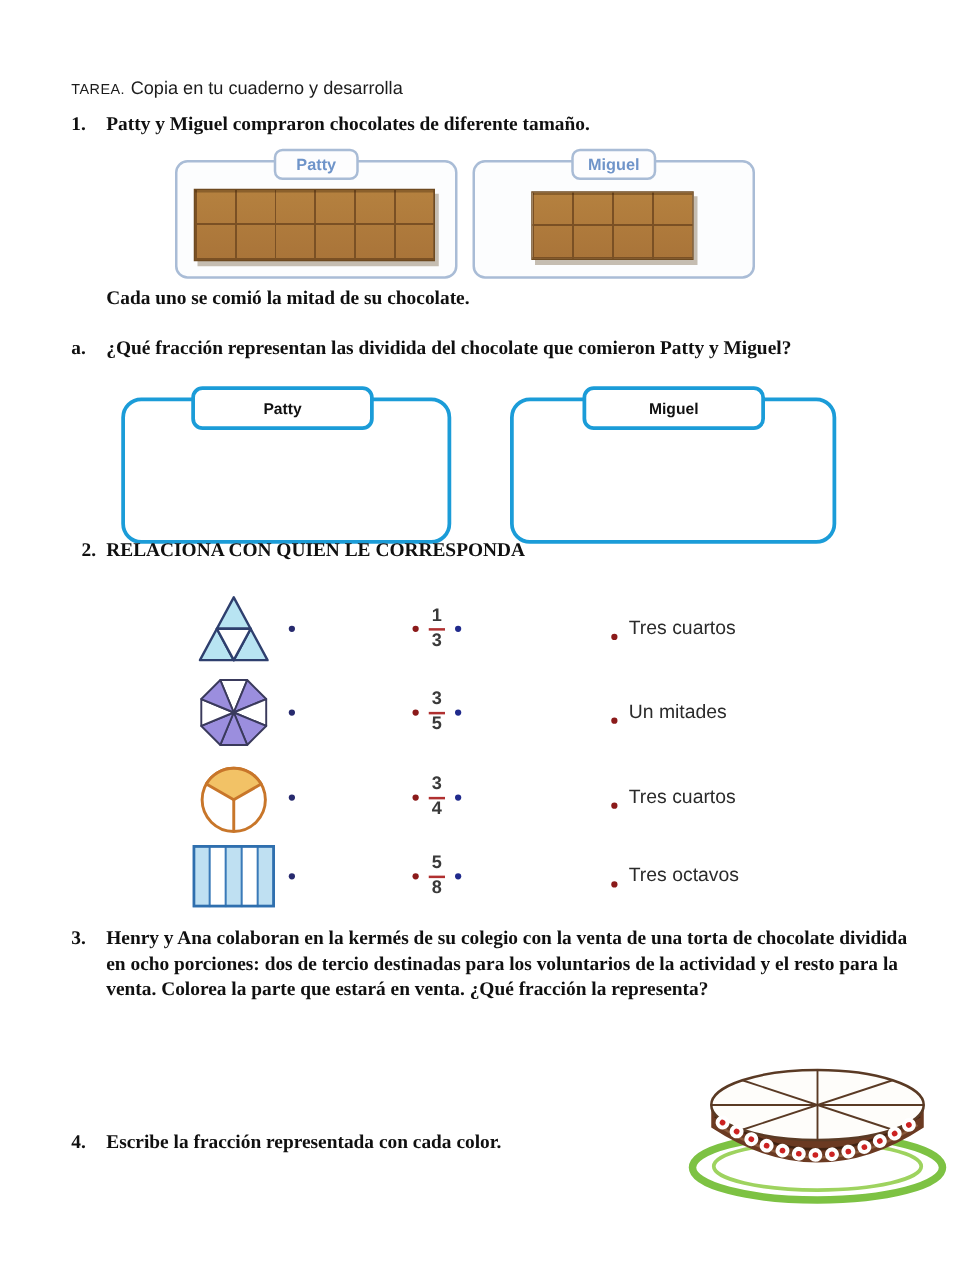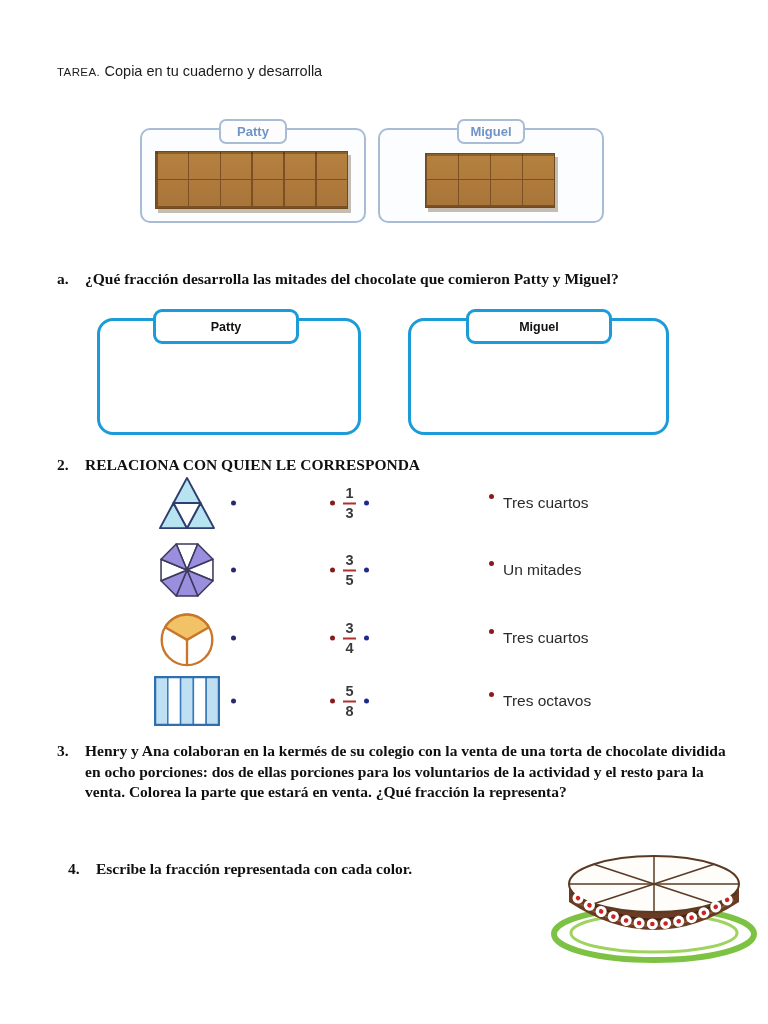--- a/index.html
+++ b/index.html
@@ -45,68 +45,72 @@
   
   .mrow{position:absolute;left:0;width:768px;height:68px;}
   .mshape{position:absolute;left:148px;width:78px;top:50%;transform:translateY(-50%);display:flex;justify-content:center;}
   .sdot{position:absolute;left:231px;top:50%;width:5px;height:5px;border-radius:50%;background:#272a6e;transform:translateY(-50%);}
   .fracwrap{position:absolute;left:330px;top:50%;transform:translateY(-50%);display:flex;align-items:center;gap:8px;}
   .dot-red{width:5px;height:5px;border-radius:50%;background:#8b1a1a;}
   .dot-blue{width:5px;height:5px;border-radius:50%;background:#202a8c;}
   .frac{display:flex;flex-direction:column;align-items:center;font-family:"Liberation Sans",sans-serif;
         font-size:14.5px;font-weight:700;color:#3a3a3a;line-height:15px;}
   .frac .bar{width:13px;border-top:2.5px solid #b03030;margin:1.5px 0;}
-  .mlabelwrap{position:absolute;left:489px;top:50%;transform:translateY(-50%);display:flex;align-items:flex-start;gap:9px;}
+  .mlabelwrap{position:absolute;left:489px;top:50%;transform:translateY(-50%);display:flex;align-items:flex-end;gap:9px;}
   .mlabel{font-family:"Liberation Sans",sans-serif;font-size:15.5px;color:#2b2b2b;white-space:nowrap;}
 
   svg{display:block;}
   .figure{position:absolute;}
 </style>
 </head>
 <body>
 
 <div id="page">
 
   <div class="hdr">
     <span class="small">TAREA.</span>
     <span class="rest">Copia en tu cuaderno y desarrolla</span>
   </div>
 
+  <div class="serifline" style="left:57px;top:91px;">
+    <span class="qnum">1.</span><span>Patty y Miguel compraron chocolates de diferente tamaño.</span>
+  </div>
 
   <div class="chocbox" style="left:140px;top:128px;">
     <div class="choctab">
       <span>Patty</span>
     </div>
     <div class="choc choc-p"></div>
   </div>
 
   <div class="chocbox" style="left:378px;top:128px;">
     <div class="choctab">
       <span>Miguel</span>
     </div>
     <div class="choc choc-m"></div>
   </div>
 
+  <div class="serifline" style="left:85px;top:230px;">Cada uno se comió la mitad de su chocolate.</div>
 
   <div class="serifline" style="left:57px;top:270px;">
-    <span class="qnum">a.</span><span>¿Qué fracción desarrolla las mitades del chocolate que comieron Patty y Miguel?</span>
+    <span class="qnum">a.</span><span>¿Qué fracción representan las dividida del chocolate que comieron Patty y Miguel?</span>
   </div>
 
   <div class="ansbox" style="left:97px;top:318px;">
     <div class="anstab">
       <span>Patty</span>
     </div>
   </div>
   <div class="ansbox" style="left:408px;top:318px;width:255px;">
     <div class="anstab" style="left:55px;">
       <span>Miguel</span>
     </div>
   </div>
 
-  <div class="serifline" style="left:57px;top:456px;">
+  <div class="serifline" style="left:57px;top:432px;text-align:center;">
     <span class="qnum">2.</span><span>RELACIONA CON QUIEN LE CORRESPONDA</span>
   </div>
 
   <div class="mrow" style="top:469px;">
     <div class="mshape">
       <svg width="60" height="56" viewBox="0 0 62 58">
         <g stroke="#2e3f6e" stroke-width="2" stroke-linejoin="round">
           <polygon points="31,3 17,29 45,29" fill="#b8e4f2"></polygon>
           <polygon points="17,29 3,55 31,55" fill="#b8e4f2"></polygon>
           <polygon points="45,29 31,55 59,55" fill="#b8e4f2"></polygon>
@@ -209,21 +213,21 @@
       <span class="dot-blue"></span>
     </div>
     <div class="mlabelwrap">
       <span class="dot-red"></span>
       <span class="mlabel">Tres octavos</span>
     </div>
   </div>
 
   <div class="para" style="left:57px;top:741px;width:675px;">
     <span class="qnum">3.</span>
-    <span class="ptext" style="width:645px;">Henry y Ana colaboran en la kermés de su colegio con la venta de una torta de chocolate dividida en ocho porciones: dos de ellas porciones para los voluntarios de la actividad y el resto para la venta. Colorea la parte que estará en venta. ¿Qué fracción la representa?</span>
+    <span class="ptext" style="width:645px;">Henry y Ana colaboran en la kermés de su colegio con la venta de una torta de chocolate dividida en ocho porciones: dos de tercio destinadas para los voluntarios de la actividad y el resto para la venta. Colorea la parte que estará en venta. ¿Qué fracción la representa?</span>
   </div>
 
   <div class="figure" style="left:548px;top:836px;">
     <svg width="212" height="130" viewBox="0 0 212 130">
 
       <ellipse cx="106" cy="98" rx="100" ry="26" fill="#ffffff" stroke="#7dc243" stroke-width="6"></ellipse>
       <ellipse cx="106" cy="97" rx="83" ry="19" fill="#ffffff" stroke="#9ed35f" stroke-width="3"></ellipse>
 
       <path d="M21,48 Q106,104 191,48 L191,66 Q106,122 21,66 Z" fill="#6b3a22"></path>
       <path d="M24,57 Q106,110 188,57" fill="none" stroke="#3f2212" stroke-width="2"></path>
@@ -235,17 +239,17 @@
         <line x1="106" y1="20" x2="106" y2="76"></line>
         <line x1="45.9" y1="28.2" x2="166.1" y2="67.8"></line>
         <line x1="45.9" y1="67.8" x2="166.1" y2="28.2"></line>
       </g>
 
       <path d="M30,62 Q106,114 182,62" fill="none" stroke="#ffffff" stroke-width="11" stroke-linecap="round" stroke-dasharray="0.1 13.2"></path>
       <path d="M30,62 Q106,114 182,62" fill="none" stroke="#cc2222" stroke-width="4.5" stroke-linecap="round" stroke-dasharray="0.1 13.2"></path>
     </svg>
   </div>
 
-  <div class="serifline" style="left:57px;top:860px;margin-left:11px;">
+  <div class="serifline" style="left:57px;top:905px;">
     <span class="qnum">4.</span><span>Escribe la fracción representada con cada color.</span>
   </div>
 
 </div>
 
 </body></html>

